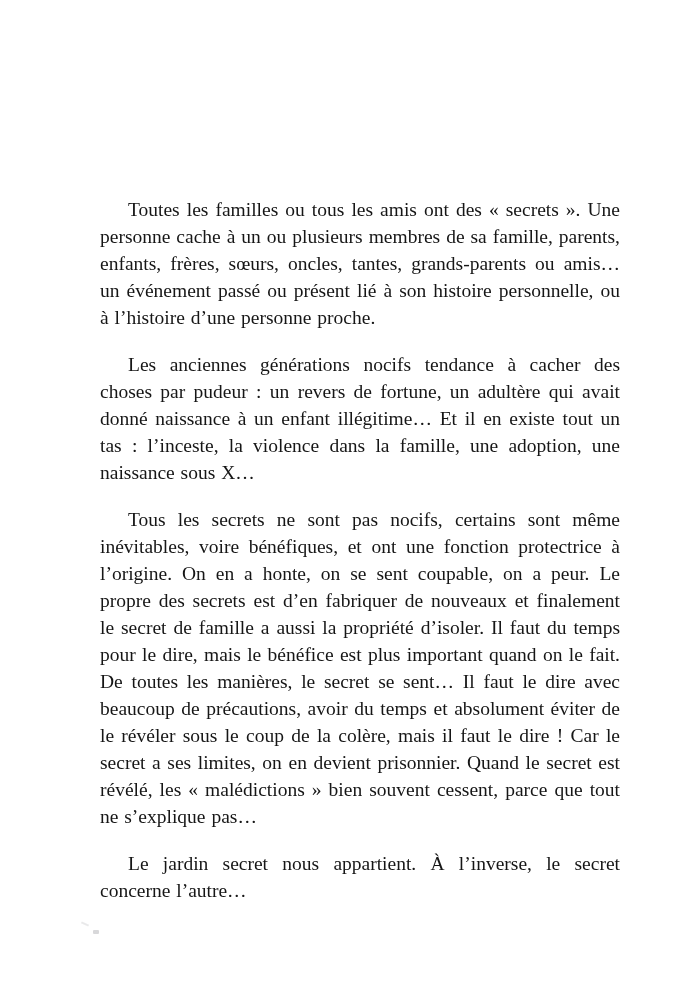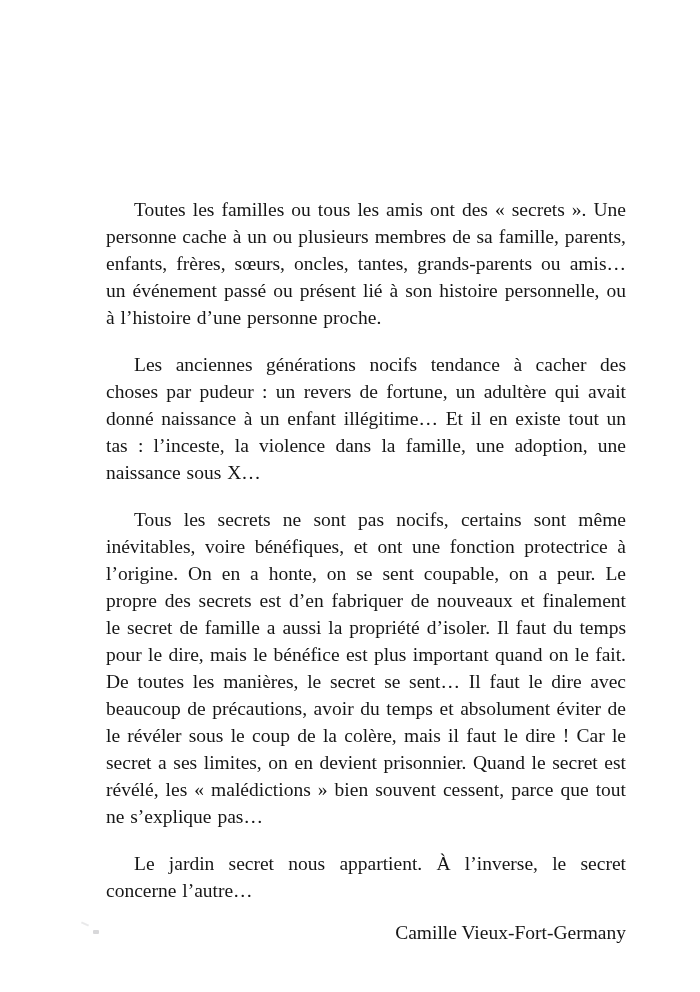--- a/index.html
+++ b/index.html
@@ -15,21 +15,21 @@
     font-family: "Liberation Serif", "DejaVu Serif", serif;
   }
   .page {
     position: absolute;
     inset: 0;
     background: #ffffff;
   }
   .text-block {
     position: absolute;
     top: 196px;
-    left: 106px;
+    left: 100px;
     width: 520px;
     color: #161616;
     font-size: 19.5px;
     line-height: 27px;
   }
   .para {
     text-align: justify;
     text-indent: 28px;
     margin: 0 0 20px 0;
     word-spacing: 1px;
@@ -63,16 +63,15 @@
 </style>
 </head>
 <body>
 
 <div class="page">
   <div class="text-block">
     <p class="para">Toutes les familles ou tous les amis ont des « secrets ». Une personne cache à un ou plusieurs membres de sa famille, parents, enfants, frères, sœurs, oncles, tantes, grands-parents ou amis… un événement passé ou présent lié à son histoire personnelle, ou à l’histoire d’une personne proche.</p>
     <p class="para">Les anciennes générations nocifs tendance à cacher des choses par pudeur : un revers de fortune, un adultère qui avait donné naissance à un enfant illégitime… Et il en existe tout un tas : l’inceste, la violence dans la famille, une adoption, une naissance sous X…</p>
     <p class="para">Tous les secrets ne sont pas nocifs, certains sont même inévitables, voire bénéfiques, et ont une fonction protectrice à l’origine. On en a honte, on se sent coupable, on a peur. Le propre des secrets est d’en fabriquer de nouveaux et finalement le secret de famille a aussi la propriété d’isoler. Il faut du temps pour le dire, mais le bénéfice est plus important quand on le fait. De toutes les manières, le secret se sent… Il faut le dire avec beaucoup de précautions, avoir du temps et absolument éviter de le révéler sous le coup de la colère, mais il faut le dire ! Car le secret a ses limites, on en devient prisonnier. Quand le secret est révélé, les « malédictions » bien souvent cessent, parce que tout ne s’explique pas…</p>
     <p class="para" style="margin-bottom:15px;">Le jardin secret nous appartient. À l’inverse, le secret concerne l’autre…</p>
-    <p class="attribution">Camille Vieux-Fort-Germany</p>
   </div>
   <div class="scan-speck"></div>
 </div>
 
 </body></html>

